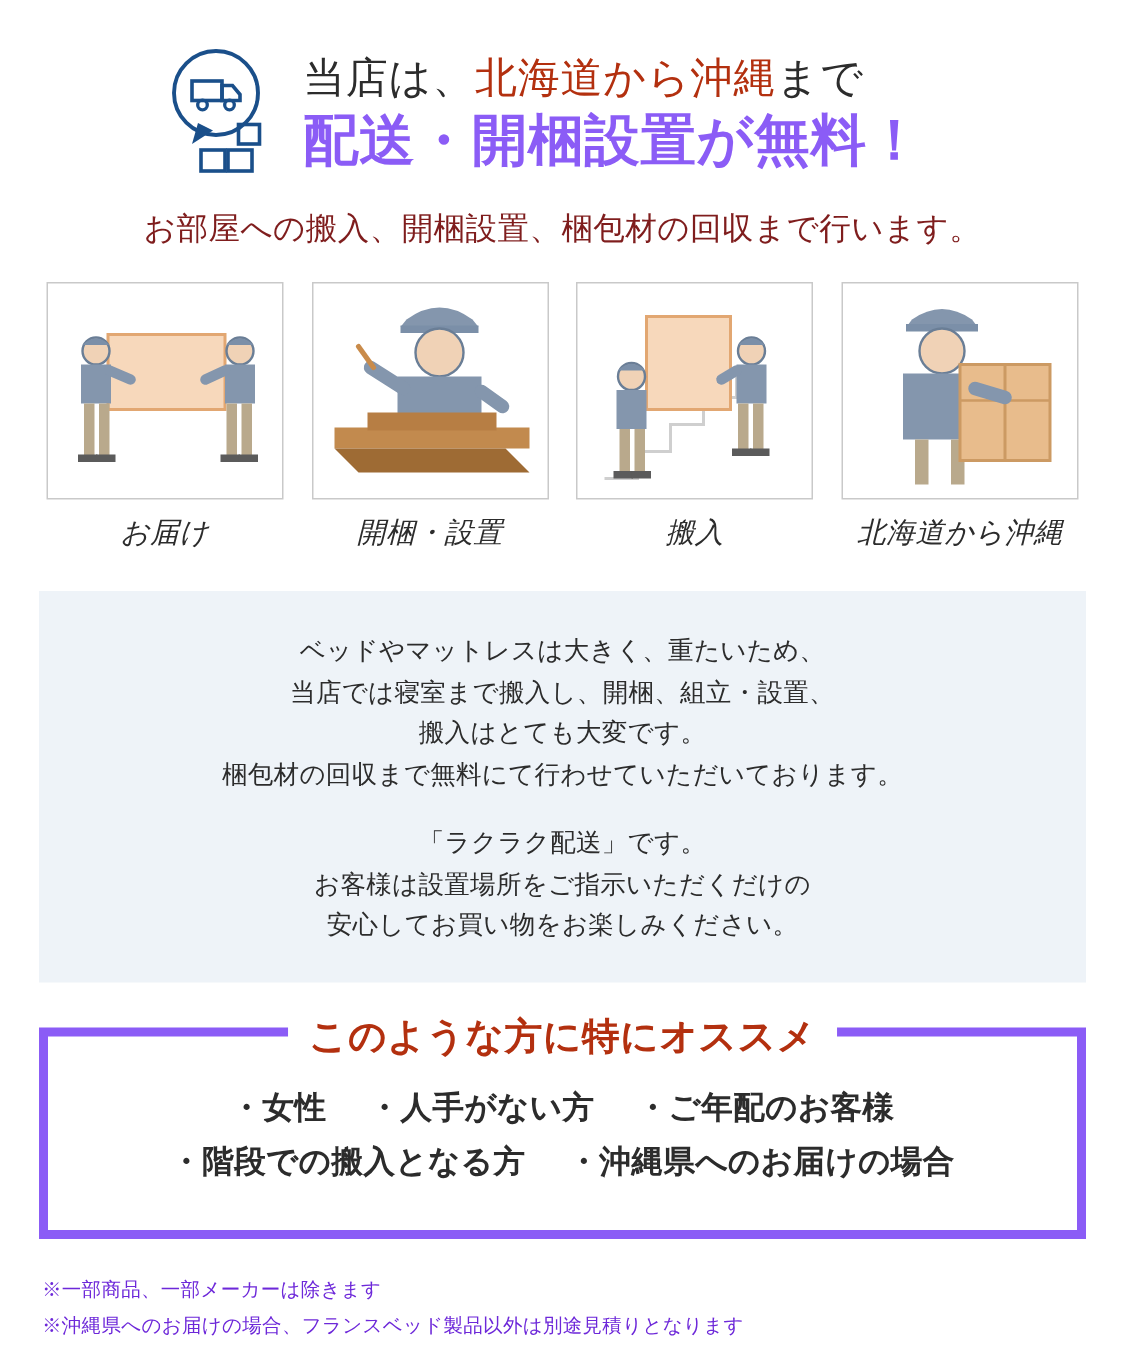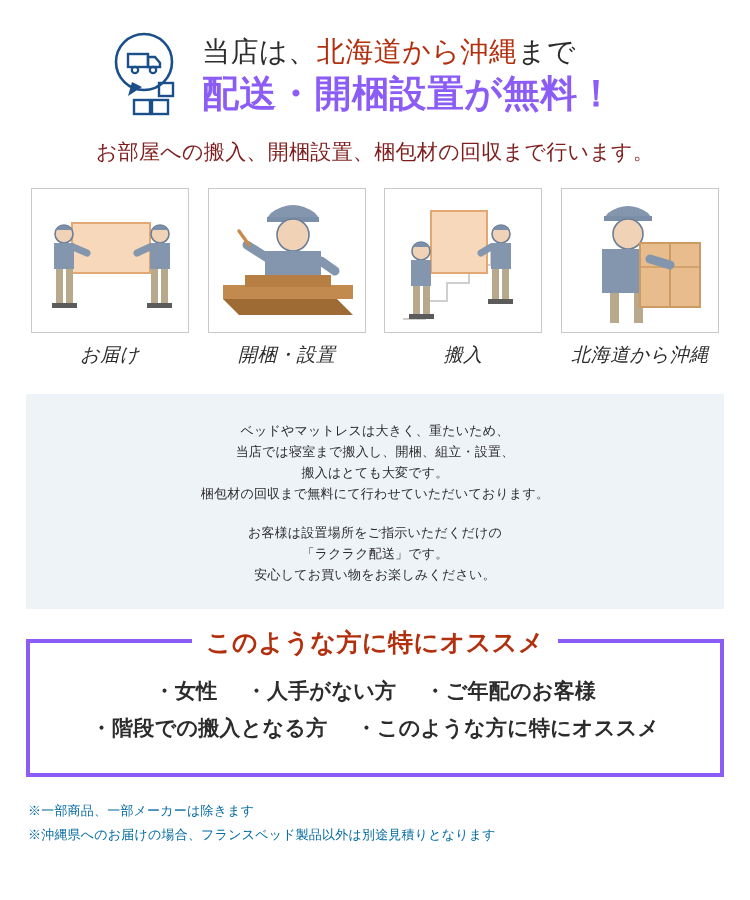--- a/index.html
+++ b/index.html
@@ -96,33 +96,33 @@
 
   
   .panel {
     margin-top: 26px;
     background: #eef3f8;
     padding: 26px 10px 24px;
     text-align: center;
   }
   .panel p {
     margin: 0;
-    font-size: 13px;
+    font-size: 17px;
     line-height: 1.62;
     color: #2c2c2c;
     letter-spacing: 0.2px;
   }
   .panel .gap {
     height: 18px;
   }
 
   
   .recommend {
     margin-top: 30px;
-    border: 4px solid #8b5cf6;
+    border: 6px solid #8b5cf6;
     position: relative;
     padding: 30px 10px 26px;
     text-align: center;
   }
   .recommend-title {
     position: absolute;
     top: -17px;
     left: 50%;
     transform: translateX(-50%);
     background: #ffffff;
@@ -145,21 +145,21 @@
     width: 22px;
   }
 
   
   .notes {
     margin-top: 22px;
     padding-left: 2px;
   }
   .note {
     font-size: 13px;
-    color: #0369a1;
+    color: #6d28d9;
     line-height: 1.85;
     letter-spacing: 0.2px;
   }
 </style>
 </head>
 <body>
 
 <div class="page">
 
   <div class="header">
@@ -290,35 +290,35 @@
     </div>
 
   </div>
 
   <div class="panel">
     <p>ベッドやマットレスは大きく、重たいため、</p>
     <p>当店では寝室まで搬入し、開梱、組立・設置、</p>
     <p>搬入はとても大変です。</p>
     <p>梱包材の回収まで無料にて行わせていただいております。</p>
     <div class="gap"></div>
+    <p>「ラクラク配送」です。</p>
     <p>お客様は設置場所をご指示いただくだけの</p>
-    <p>「ラクラク配送」です。</p>
     <p>安心してお買い物をお楽しみください。</p>
   </div>
 
   <div class="recommend">
     <div class="recommend-title">このような方に特にオススメ</div>
     <div class="recommend-row">
       <span>・女性</span><span class="sp"></span>
       <span>・人手がない方</span><span class="sp"></span>
       <span>・ご年配のお客様</span>
     </div>
     <div class="recommend-row">
       <span>・階段での搬入となる方</span><span class="sp"></span>
-      <span>・このような方に特にオススメ</span>
+      <span>・沖縄県へのお届けの場合</span>
     </div>
   </div>
 
   <div class="notes">
     <div class="note">※一部商品、一部メーカーは除きます</div>
     <div class="note">※沖縄県へのお届けの場合、フランスベッド製品以外は別途見積りとなります</div>
 
   </div>
 
 </div>

